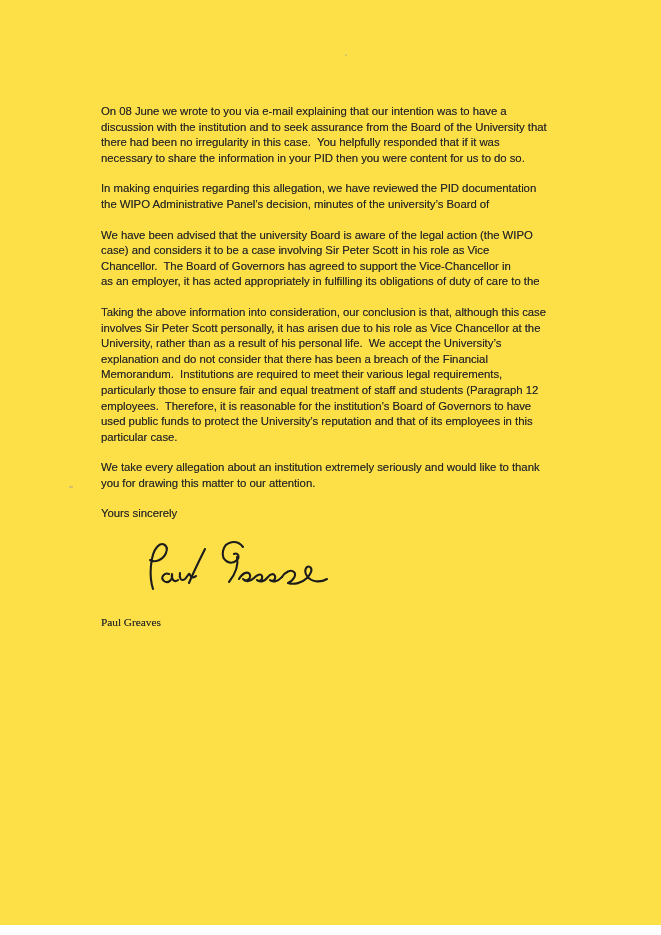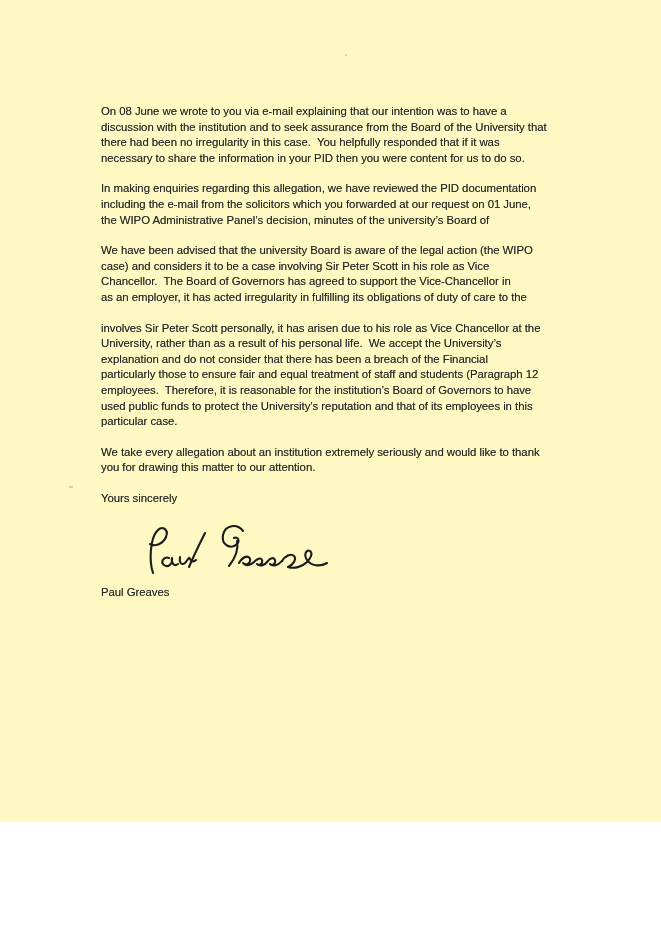--- a/index.html
+++ b/index.html
@@ -3,22 +3,22 @@
 <meta charset="utf-8">
 <style>
   html, body {
     margin: 0;
     padding: 0;
     background: #ffffff;
   }
   .page {
     position: relative;
     width: 661px;
-    height: 822px;
-    background: #fef9c3;
+    height: 925px;
+    background: #fde047;
     overflow: hidden;
     font-family: "Liberation Sans", "DejaVu Sans", sans-serif;
     color: #262626;
   }
   .letter {
     position: absolute;
     top: 104px;
     left: 101px;
     width: 480px;
   }
@@ -37,21 +37,22 @@
     margin-top: 6px;
   }
   .signature-wrap {
     margin: 12px 0 2px 38px;
     height: 62px;
   }
   .sig-svg {
     display: block;
   }
   .signatory {
-    margin-top: 2px;
+    margin-top: 16px;
+    font-family: Liberation Serif, serif;
   }
   .scan-speck {
     position: absolute;
     background: #9a9a9a;
     opacity: 0.45;
     border-radius: 50%;
   }
   .speck-a { left: 345px; top: 54px; width: 2px; height: 2px; }
   .speck-b { left: 69px; top: 486px; width: 4px; height: 2px; border-radius: 1px; }
 </style>
@@ -67,33 +68,34 @@
 
     <div>
         <div class="para">
           <div class="line">On 08 June we wrote to you via e-mail explaining that our intention was to have a</div>
           <div class="line">discussion with the institution and to seek assurance from the Board of the University that</div>
           <div class="line">there had been no irregularity in this case.  You helpfully responded that if it was</div>
           <div class="line">necessary to share the information in your PID then you were content for us to do so.</div>
         </div>
         <div class="para">
           <div class="line">In making enquiries regarding this allegation, we have reviewed the PID documentation</div>
-          <div class="line">including the e-mail from the solicitors which you forwarded at our request on 01 June,</div>
           <div class="line">the WIPO Administrative Panel’s decision, minutes of the university’s Board of</div>
         </div>
         <div class="para">
           <div class="line">We have been advised that the university Board is aware of the legal action (the WIPO</div>
           <div class="line">case) and considers it to be a case involving Sir Peter Scott in his role as Vice</div>
           <div class="line">Chancellor.  The Board of Governors has agreed to support the Vice-Chancellor in</div>
-          <div class="line">as an employer, it has acted irregularity in fulfilling its obligations of duty of care to the</div>
+          <div class="line">as an employer, it has acted appropriately in fulfilling its obligations of duty of care to the</div>
         </div>
         <div class="para">
+          <div class="line">Taking the above information into consideration, our conclusion is that, although this case</div>
           <div class="line">involves Sir Peter Scott personally, it has arisen due to his role as Vice Chancellor at the</div>
           <div class="line">University, rather than as a result of his personal life.  We accept the University’s</div>
           <div class="line">explanation and do not consider that there has been a breach of the Financial</div>
+          <div class="line">Memorandum.  Institutions are required to meet their various legal requirements,</div>
           <div class="line">particularly those to ensure fair and equal treatment of staff and students (Paragraph 12</div>
           <div class="line">employees.  Therefore, it is reasonable for the institution’s Board of Governors to have</div>
           <div class="line">used public funds to protect the University’s reputation and that of its employees in this</div>
           <div class="line">particular case.</div>
         </div>
         <div class="para">
           <div class="line">We take every allegation about an institution extremely seriously and would like to thank</div>
           <div class="line">you for drawing this matter to our attention.</div>
         </div>
       </div>

